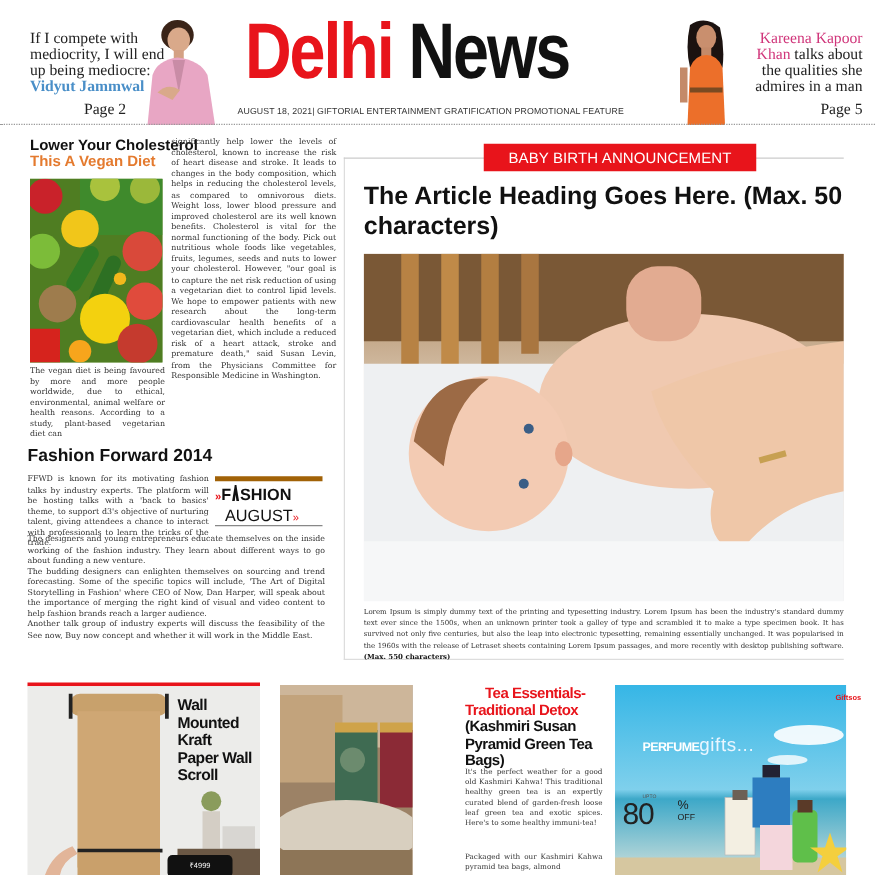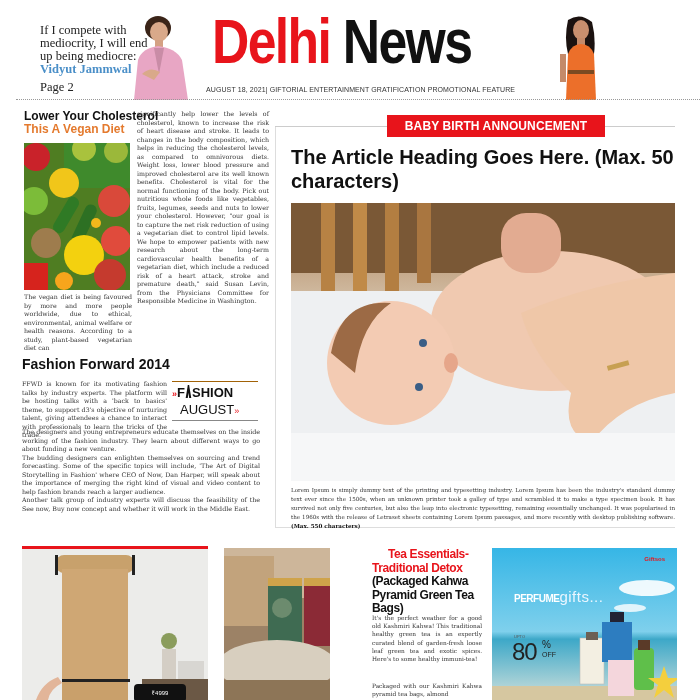--- a/index.html
+++ b/index.html
@@ -1,22 +1,22 @@
 <!DOCTYPE html>
 <html><head>
 <meta charset="utf-8">
 <style>
   * { box-sizing: border-box; margin: 0; padding: 0; }
   body { width: 700px; height: 700px; background: #fff; overflow: hidden; position: relative; font-family: "DejaVu Serif", serif; color: #222; }
 
   
-  .masthead { position: absolute; left: 16px; top: 0; width: 587px; height: 100px; padding-left: 40px; }
+  .masthead { position: absolute; left: 0; top: 0; width: 587px; height: 100px; padding-left: 40px; }
   .tease-left { position: absolute; left: 24px; top: 24px; width: 120px; font-family: "Liberation Serif", serif; font-size: 12.5px; line-height: 13px; color: #222; }
   .tease-left .name { color: #4a8fc8; font-weight: bold; }
-  .tease-left .page { margin-top: 5px; }
+  .tease-left .page { margin-top: 5px; text-align: center; }
   .actor-fig { position: absolute; left: 108px; top: 14px; width: 70px; height: 86px; }
   .title { position: absolute; left: 196px; top: 6px; font-family: "Liberation Sans", sans-serif; font-weight: bold; font-size: 63px; letter-spacing: -2px; line-height: 70px; white-space: nowrap; transform: scaleX(0.82); transform-origin: left top; }
   .title .t1 { color: #e8141b; }
   .title .t2 { color: #111; }
   .dateline { position: absolute; left: 190px; top: 86px; width: 330px; font-family: "Liberation Sans", sans-serif; font-size: 7px; color: #333; letter-spacing: 0.1px; white-space: nowrap; }
   .actress-fig { position: absolute; left: 538px; top: 14px; width: 54px; height: 86px; }
   .tease-right { position: absolute; left: 590px; top: 24px; width: 100px; font-family: "Liberation Serif", serif; font-size: 12.5px; line-height: 13px; text-align: right; }
   .tease-right .name { color: #d0357a; }
   .tease-right .page { margin-top: 5px; }
   .dotline { position: absolute; left: 0; top: 99px; width: 700px; border-top: 1.5px dotted #999; }
@@ -25,54 +25,54 @@
   .veg-head { position: absolute; left: 24px; top: 110px; font-family: "Liberation Sans", sans-serif; font-weight: bold; font-size: 12px; line-height: 13px; }
   .veg-head .h1 { color: #111; }
   .veg-head .h2 { color: #e47a2e; }
   .veg-img { position: absolute; left: 24px; top: 143px; width: 106px; height: 147px; overflow: hidden; background: #5a8a2a; }
   .body-sm { font-family: "DejaVu Serif", serif; font-size: 6.3px; line-height: 8.5px; color: #333; text-align: justify; }
   .veg-cap { position: absolute; left: 24px; top: 293px; width: 108px; }
   .veg-col2 { position: absolute; left: 137px; top: 110px; width: 132px; }
 
   .fash-head { position: absolute; left: 22px; top: 356px; font-family: "Liberation Sans", sans-serif; font-weight: bold; font-size: 14px; color: #111; }
   .fash-p1 { position: absolute; left: 22px; top: 380px; width: 145px; }
-  .fash-logo { position: absolute; left: 172px; top: 381px; width: 86px; height: 40px; border-top: 1px solid #a16207; border-bottom: 1px solid #888; font-family: "Liberation Sans", sans-serif; font-weight: bold; }
+  .fash-logo { position: absolute; left: 172px; top: 381px; width: 86px; height: 40px; border-top: 4px solid #a16207; border-bottom: 1px solid #888; font-family: "Liberation Sans", sans-serif; font-weight: bold; }
   .fash-logo .l1 { position: absolute; left: 0; top: 3px; font-size: 13px; color: #111; white-space: nowrap; }
   .fash-logo .l2 { position: absolute; left: 8px; top: 20px; font-size: 13px; font-weight: normal; color: #111; white-space: nowrap; }
   .fash-logo .arr { color: #e8141b; font-size: 9px; }
   .fash-rest { position: absolute; left: 22px; top: 428px; width: 238px; }
 
   
   .feature-box { position: absolute; left: 275px; top: 126px; width: 400px; height: 402px; border-left: 1px solid #ddd; border-bottom: 1px solid #ddd; }
   .feature-topline { position: absolute; left: 275px; top: 126px; width: 400px; border-top: 1px solid #ccc; }
-  .feature-badge { position: absolute; left: 387px; top: 115px; width: 218px; height: 22px; background: #e8141b; color: #fff; font-family: "Liberation Sans", sans-serif; font-weight: bold; font-size: 12px; text-align: center; line-height: 22px; letter-spacing: 0.1px; }
+  .feature-badge { position: absolute; left: 387px; top: 115px; width: 218px; height: 22px; background: #e8141b; color: #fff; font-family: "Liberation Sans", sans-serif; font-weight: normal; font-size: 12px; text-align: center; line-height: 22px; letter-spacing: 0.1px; }
   .feature-heading { position: absolute; left: 291px; top: 145px; width: 390px; font-family: "Liberation Sans", sans-serif; font-weight: bold; font-size: 20px; line-height: 24px; color: #111; }
   .feature-img { position: absolute; left: 291px; top: 203px; width: 384px; height: 278px; overflow: hidden; }
   .feature-text { position: absolute; left: 291px; top: 486px; width: 384px; font-size: 5.6px; line-height: 9px; }
   .feature-text b { font-weight: bold; color: #111; }
 
   
   .ad1-bar { position: absolute; left: 22px; top: 546px; width: 186px; height: 3px; background: #e8141b; }
   .ad1 { position: absolute; left: 22px; top: 549px; width: 186px; height: 151px; background: #eeeeec; overflow: hidden; }
   .ad1-title { position: absolute; left: 120px; top: 8px; font-family: "Liberation Sans", sans-serif; font-weight: bold; font-size: 12.5px; line-height: 14px; color: #111; letter-spacing: -0.4px; }
   .ad1-price { position: absolute; left: 112px; top: 135px; width: 52px; height: 18px; background: #111; color: #fff; font-family: "Liberation Sans", sans-serif; font-size: 6px; text-align: center; line-height: 18px; border-radius: 4px; }
 
   .ad2 { position: absolute; left: 224px; top: 548px; width: 106px; height: 152px; overflow: hidden; background: #b59b7a; }
   .ad3-head { position: absolute; left: 372px; top: 548px; width: 110px; font-family: "Liberation Sans", sans-serif; font-weight: bold; font-size: 12px; line-height: 13.5px; letter-spacing: -0.4px; }
   .ad3-head .red { color: #e8141b; margin-left: 16px; }
   .ad3-head .blk { color: #111; }
   .ad3-text { position: absolute; left: 372px; top: 614px; width: 110px; font-size: 5.8px; line-height: 8.2px; }
   .ad3-text2 { position: absolute; left: 372px; top: 682px; width: 110px; font-size: 5.8px; line-height: 8.2px; }
 
-  .ad4 { position: absolute; left: 492px; top: 548px; width: 185px; height: 152px; overflow: hidden; }
+  .ad4 { position: absolute; left: 492px; top: 548px; width: 209px; height: 152px; overflow: hidden; }
   .ad4-brand { position: absolute; right: 12px; top: 8px; font-family: "Liberation Sans", sans-serif; font-size: 6px; color: #e8141b; font-weight: bold; }
   .ad4-perfume { position: absolute; left: 22px; top: 40px; font-family: "Liberation Sans", sans-serif; font-weight: bold; font-size: 10px; color: #fff; letter-spacing: -0.5px; }
   .ad4-perfume .gifts { font-weight: normal; font-size: 15px; color: #eaf6ff; letter-spacing: 0.5px; }
   .ad4-upto { position: absolute; left: 22px; top: 86px; font-family: "Liberation Sans", sans-serif; font-size: 4px; color: #555; }
-  .ad4-80 { position: absolute; left: 20px; top: 90px; font-family: "Liberation Sans", sans-serif; font-size: 24px; color: #222; letter-spacing: -1px; }
+  .ad4-80 { position: absolute; left: 6px; top: 90px; font-family: "Liberation Sans", sans-serif; font-size: 24px; color: #222; letter-spacing: -1px; }
   .ad4-pct { position: absolute; left: 50px; top: 92px; font-family: "Liberation Sans", sans-serif; font-size: 10px; color: #222; line-height: 9px; }
   .ad4-off { position: absolute; left: 50px; top: 103px; font-family: "Liberation Sans", sans-serif; font-size: 7px; color: #222; }
 </style>
 </head>
 <body>
 
 <div class="masthead">
   <div class="tease-left">
     <span>If I compete with mediocrity, I will end up being mediocre:</span>
     <span class="name">Vidyut Jammwal</span>
@@ -92,20 +92,24 @@
   </div>
   <div class="dateline">AUGUST 18, 2021| GIFTORIAL ENTERTAINMENT GRATIFICATION PROMOTIONAL FEATURE</div>
   <svg class="actress-fig" viewBox="0 0 54 86">
     <path d="M14 6 Q26 -2 38 8 Q42 24 40 40 L14 40 Q10 24 14 6 Z" fill="#1b1210"></path>
     <ellipse cx="27" cy="16" rx="8" ry="10" fill="#c98f6e"></ellipse>
     <rect x="23" y="24" width="8" height="8" fill="#c48a69"></rect>
     <path d="M12 86 L14 40 Q18 30 27 30 Q36 30 40 40 L42 86 Z" fill="#ec6f2a"></path>
     <rect x="14" y="56" width="26" height="4" fill="#7a4a22"></rect>
     <rect x="6" y="40" width="6" height="28" fill="#c48a69"></rect>
   </svg>
+  <div class="tease-right">
+    <span class="name">Kareena Kapoor Khan</span><span> talks about the qualities she admires in a man</span>
+    <div class="page">Page 5</div>
+  </div>
   <div class="dotline"></div>
 </div>
 
 <div class="veg-head">
   <div class="h1">Lower Your Cholesterol</div>
   <div class="h2">This A Vegan Diet</div>
 </div>
 <svg class="veg-img" viewBox="0 0 106 147" preserveAspectRatio="none">
   <rect width="106" height="147" fill="#4f7d22"></rect>
   <rect x="40" y="0" width="66" height="45" fill="#3f8a2c"></rect>
@@ -183,38 +187,39 @@
     <rect x="110" y="6" width="3" height="20" fill="#222"></rect>
     <rect x="40" y="20" width="66" height="125" fill="#cfa774"></rect>
     <rect x="40" y="130" width="68" height="3" fill="#222"></rect>
     <rect x="40" y="133" width="66" height="18" fill="#c9a06b"></rect>
     <path d="M14 151 Q20 134 36 128 L40 134 Q28 140 26 151 Z" fill="#e2b599"></path>
     <rect x="140" y="100" width="14" height="30" fill="#d4cec5"></rect>
     <circle cx="147" cy="92" r="8" fill="#8a9c5c"></circle>
     <rect x="156" y="112" width="26" height="18" fill="#d8d6d2"></rect>
     <rect x="120" y="130" width="66" height="21" fill="#6b5845"></rect>
   </svg>
+  <div class="ad1-title" style="width:62px;">Wall Mounted Kraft Paper Wall Scroll</div>
   <div class="ad1-price">₹4999</div>
 </div>
 
 <svg class="ad2" viewBox="0 0 106 152" preserveAspectRatio="none">
   <rect width="106" height="152" fill="#9c8266"></rect>
   <rect x="0" y="0" width="106" height="50" fill="#cdb69a"></rect>
   <rect x="0" y="8" width="50" height="70" fill="#c2a37c"></rect>
   <rect x="44" y="36" width="34" height="62" fill="#3f6b52"></rect>
   <rect x="44" y="30" width="34" height="8" fill="#cfa34a"></rect>
   <rect x="80" y="36" width="34" height="62" fill="#8b2a36"></rect>
   <rect x="80" y="30" width="34" height="8" fill="#cfa34a"></rect>
   <circle cx="58" cy="60" r="10" fill="#6c8b6e"></circle>
   <ellipse cx="53" cy="118" rx="60" ry="26" fill="#d8cfbf"></ellipse>
   <rect x="0" y="132" width="106" height="20" fill="#8d7557"></rect>
 </svg>
 
 <div class="ad3-head">
-  <span class="red">Tea Essentials-Traditional Detox</span><span class="blk"> (Packaged Kahwa Pyramid Green Tea Bags)</span>
+  <span class="red">Tea Essentials-Traditional Detox</span><span class="blk"> (Kashmiri Susan Pyramid Green Tea Bags)</span>
 </div>
 <div class="ad3-text body-sm">It's the perfect weather for a good old Kashmiri Kahwa! This traditional healthy green tea is an expertly curated blend of garden-fresh loose leaf green tea and exotic spices. Here's to some healthy immuni-tea!</div>
 <div class="ad3-text2 body-sm">Packaged with our Kashmiri Kahwa pyramid tea bags, almond</div>
 
 <div class="ad4">
   <svg width="185" height="152" viewBox="0 0 185 152" style="position:absolute;left:0;top:0;">
     <defs>
       <linearGradient id="sky" x1="0" y1="0" x2="0" y2="1">
         <stop offset="0" stop-color="#36b6e6"></stop>
           <stop offset="0.55" stop-color="#7fd0ec"></stop>

